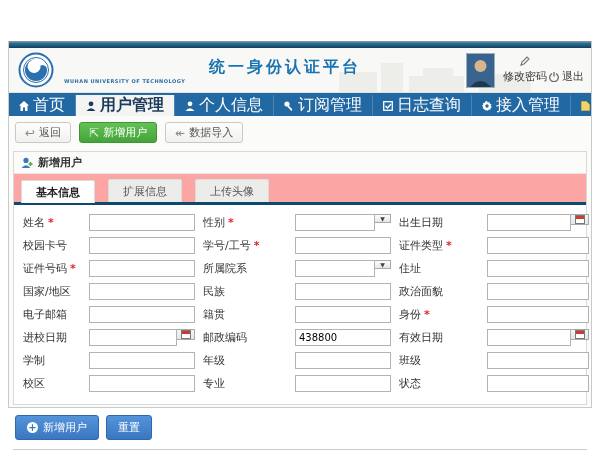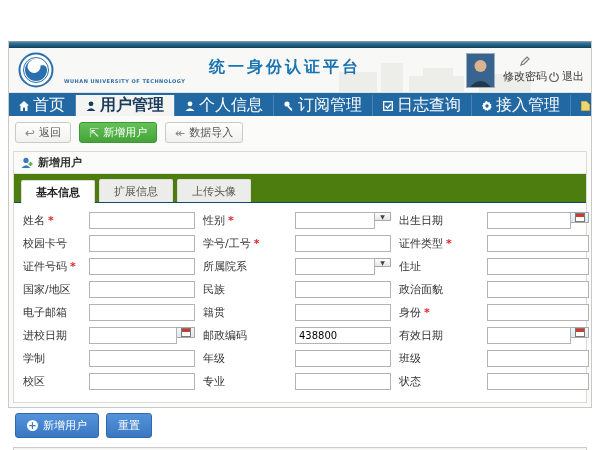--- a/index.html
+++ b/index.html
@@ -31,21 +31,21 @@
   .btn{font-size:11px;height:21px;padding:0 9px;border-radius:3px;box-sizing:border-box;cursor:pointer;
        display:inline-flex;align-items:center;gap:4px;}
   .btn-light{background:linear-gradient(#fefefe,#f1f1ef);border:1px solid #c9c9c7;color:#555;}
   .btn-green{background:linear-gradient(#63c156,#45a439);border:1px solid #3f9634;color:#fff;}
   .arrow-ic{font-size:12px;line-height:1;color:#8a8a88;}
   .btn-green .arrow-ic{color:#eaf6e6;}
   
   .panel{margin-top:8px;border:1px solid #d9d9d7;background:#fff;}
   .panel-title{height:21px;background:#fbfbf9;border-bottom:1px solid #e5e5e3;display:flex;align-items:center;
                gap:5px;padding:0 7px;font-size:11px;font-weight:bold;color:#333;}
-  .tabstrip{display:flex;background:#4d7c0f;border-bottom:1px solid #0c4a6e;padding:5px 7px 0;gap:4px;}
+  .tabstrip{display:flex;background:#fca5a5;border-bottom:3px solid #0c4a6e;padding:5px 7px 0;gap:13px;}
   .tab{font-size:11px;padding:4px 14px 3px;background:#ececea;border:1px solid #dcdcda;border-bottom:none;
        color:#555;border-radius:2px 2px 0 0;cursor:pointer;position:relative;}
   .tab.active{background:#fff;color:#222;font-weight:bold;top:1px;}
   .formarea{padding:9px 9px 12px;}
   .fgrid{display:grid;grid-template-columns:58px 106px 84px 96px 80px 102px;column-gap:8px;row-gap:6px;
          align-items:center;font-size:11px;color:#333;}
   .flabel{display:flex;align-items:center;white-space:nowrap;}
   .star{color:#e0262b;margin-left:3px;font-weight:bold;}
   .fin{height:17px;border:1px solid #b3b3b1;width:100%;box-sizing:border-box;font-size:10px;padding:0 3px;
        background:#fff;font-family:inherit;}

